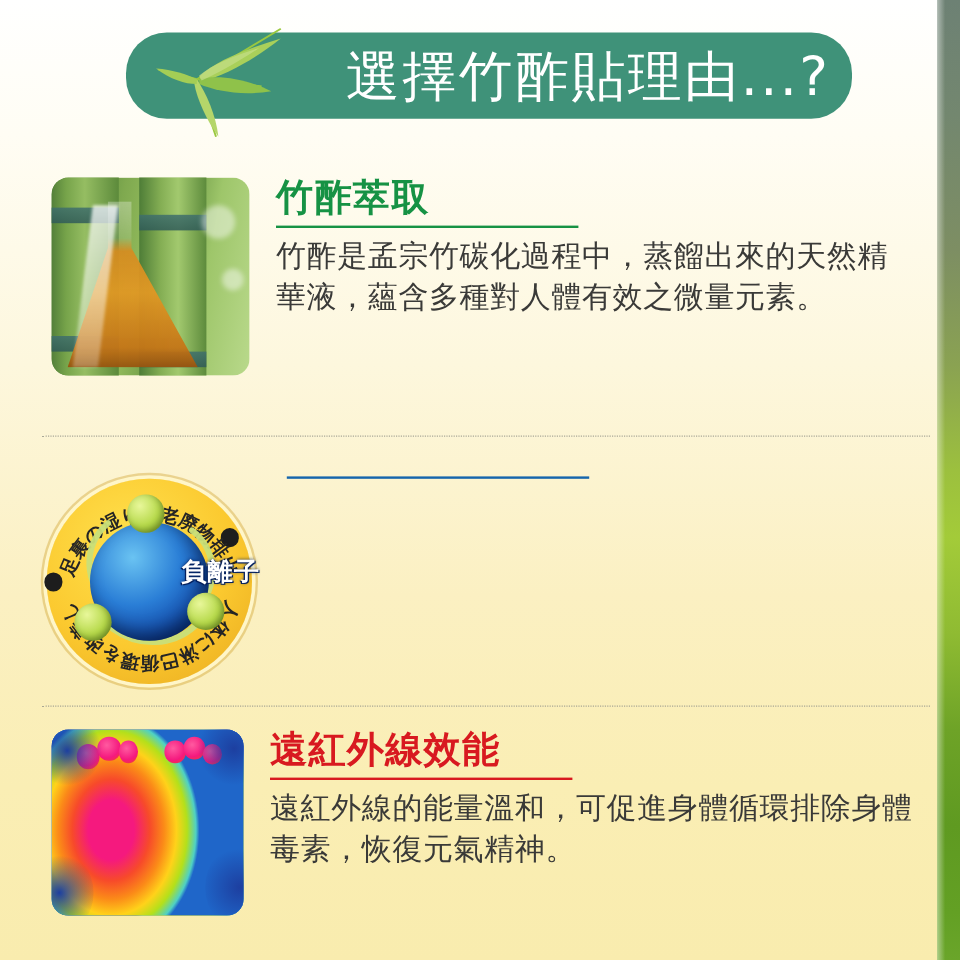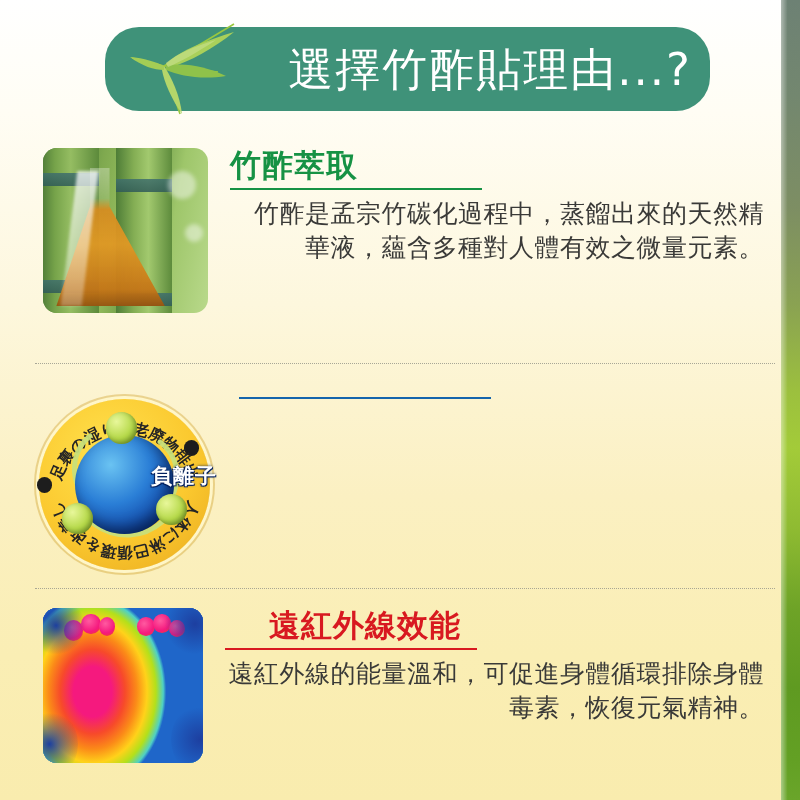--- a/index.html
+++ b/index.html
@@ -31,21 +31,21 @@
        #6aa52a 100%);
     filter:blur(0.6px);
   }
   .edge-strip:after{
     content:"";position:absolute;inset:0;
     background:linear-gradient(90deg,rgba(255,255,255,.45) 0%,rgba(255,255,255,0) 35%);
   }
 
   
   .banner{
-    position:absolute;left:105px;top:27px;width:605px;height:84px;
+    position:absolute;left:105px;top:27px;width:605px;height:72px;
     background:#3f9279;border-radius:34px;
     display:flex;align-items:center;justify-content:flex-end;
     box-sizing:border-box;padding-right:18px;
   }
   .banner-title{
     color:#ffffff;font-size:45px;line-height:1;letter-spacing:2px;
     font-weight:400;white-space:nowrap;
     font-family:"DejaVu Sans","Liberation Sans",sans-serif;
   }
   .leaf-icon{
@@ -71,27 +71,26 @@
 
   .txt{margin-left:22px;flex:1 1 auto;padding-right:36px;}
   .sec-title{
     font-size:31px;line-height:1.12;font-weight:700;margin:0;
     letter-spacing:1px;
   }
   .sec-rule{height:2px;width:252px;margin:5px 0 7px 0;}
   .sec-body{
     font-size:25px;line-height:1.38;color:#3a3a38;margin:0;
     letter-spacing:0.5px;
-    text-align:right;
   }
   .t-green{color:#169244;}
   .r-green{background:#169244;}
   .t-blue{color:#1565ac;}
   .r-blue{background:#1565ac;}
-  .t-red{color:#d81920;margin-left:44px;}
+  .t-red{color:#d81920;}
   .r-red{background:#d81920;}
 
   
   .divider{
     position:absolute;left:35px;width:740px;height:0;
     border-top:1px dotted #9a9a8d;opacity:.85;
   }
   .div-1{top:363px;}
   .div-2{top:588px;}
 

